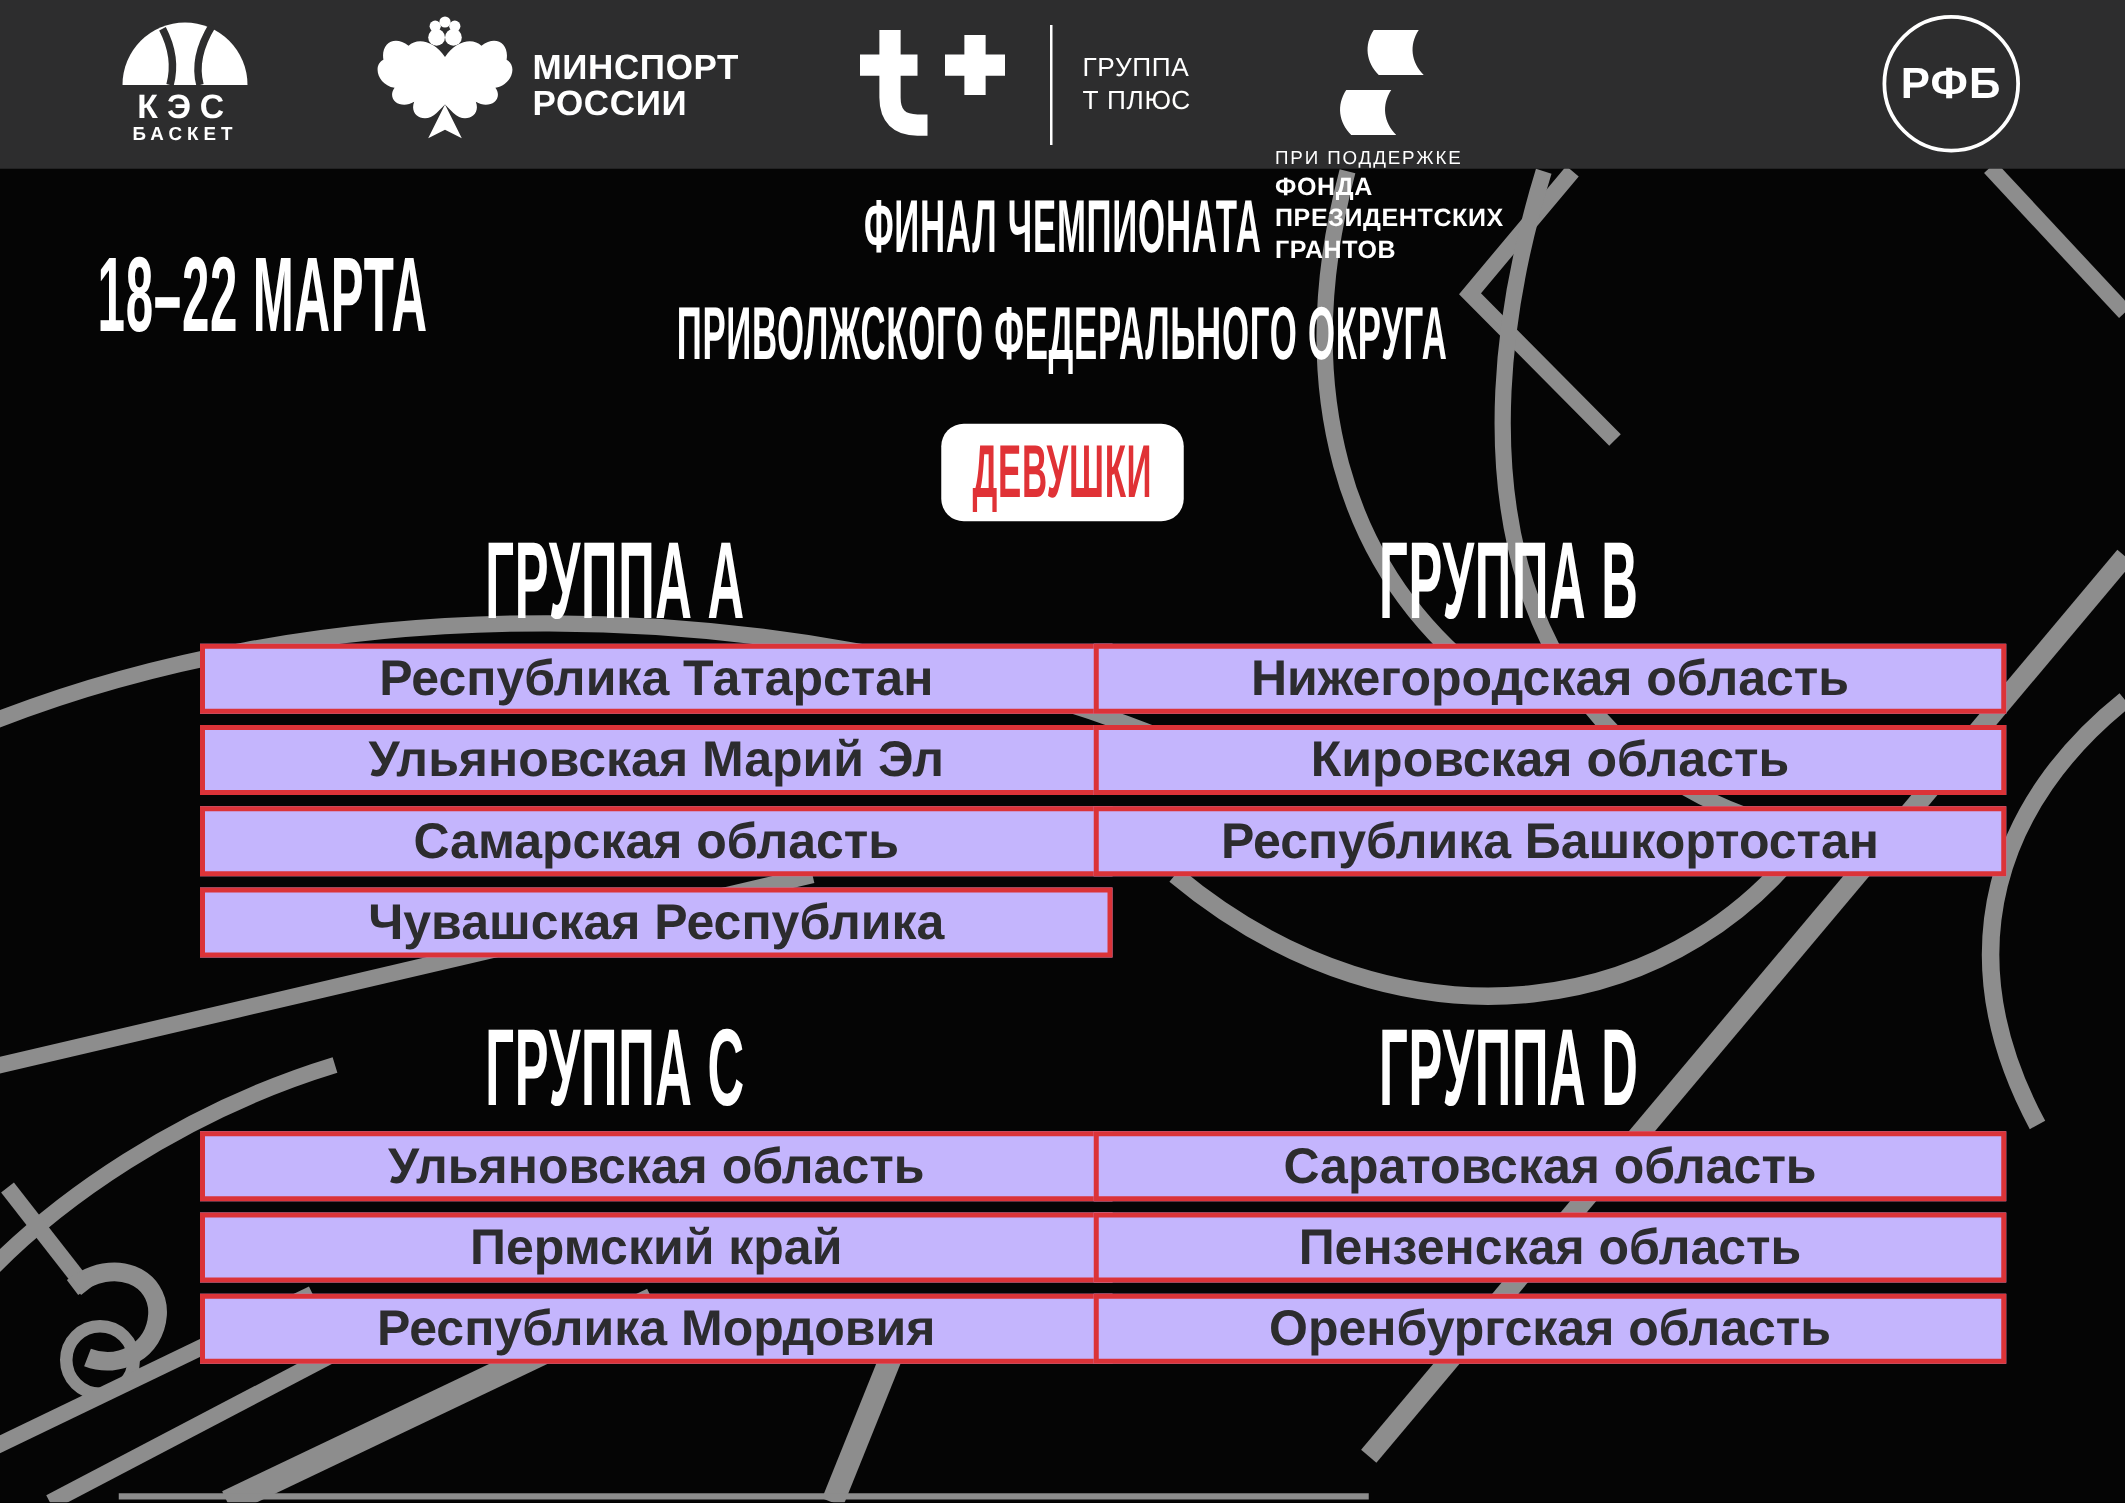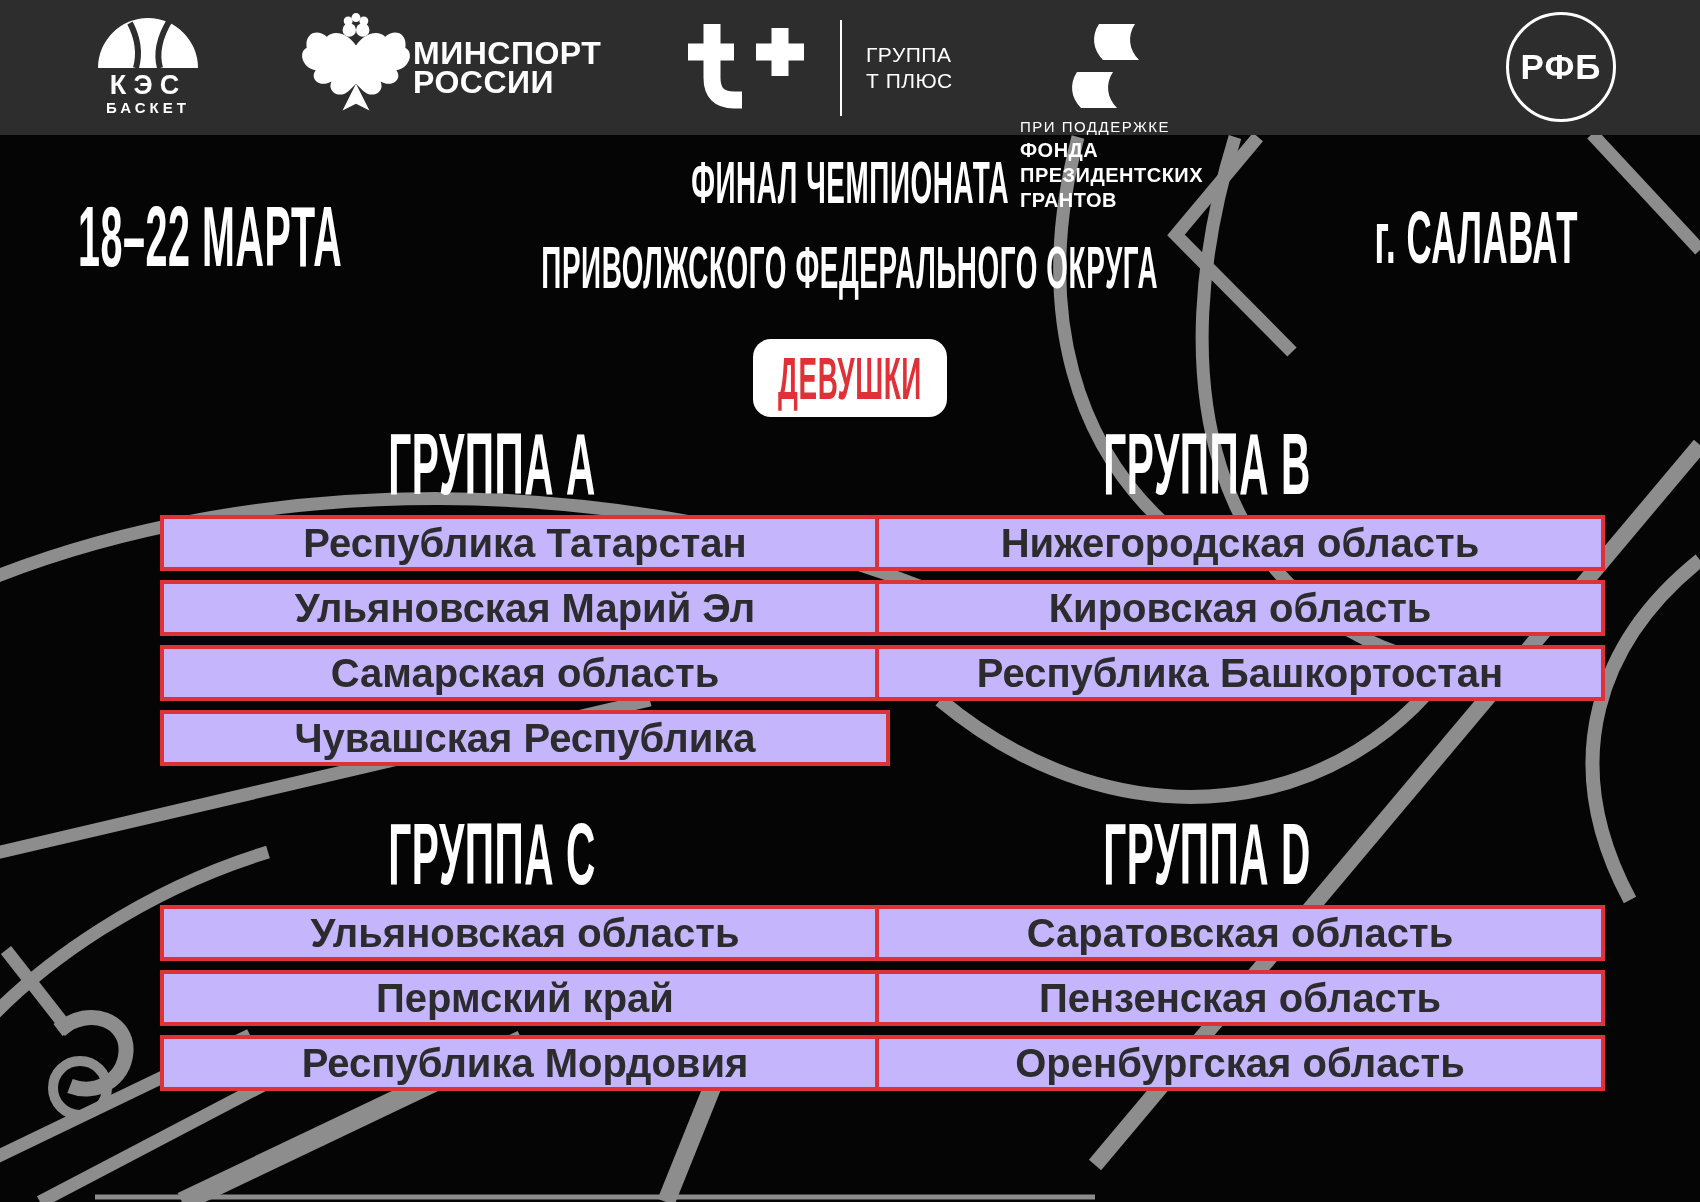--- a/index.html
+++ b/index.html
@@ -9,21 +9,21 @@
   }
   
   .deco{position:absolute;left:0;top:0;z-index:0;}
   
   .topbar{position:absolute;left:0;top:0;width:1700px;height:135px;background:#2d2d2e;z-index:2;}
   .cluster{position:absolute;display:flex;align-items:center;}
   .kes{left:78px;top:8px;flex-direction:column;width:140px;}
   .kes-txt1{font-weight:bold;font-size:27px;letter-spacing:7px;line-height:27px;margin-top:2px;}
   .kes-txt2{font-weight:bold;font-size:15px;letter-spacing:4px;line-height:17px;}
   .minsport{left:300px;top:12px;}
-  .minsport-text{margin-left:1px;font-weight:bold;font-size:32px;line-height:29px;letter-spacing:.5px;}
+  .minsport-text{margin-left:14px;font-weight:bold;font-size:28px;line-height:29px;letter-spacing:.5px;}
   .tplus{left:672px;top:18px;align-items:center;}
   .tplus-divider{width:2px;height:96px;background:#ffffff;margin:0 24px 0 18px;}
   .tplus-text{font-size:21px;line-height:26px;font-weight:400;letter-spacing:.5px;}
   .grants{left:1008px;top:20px;flex-direction:column;}
   .grants-text{margin-left:12px;}
   .grants-support{font-size:15px;letter-spacing:1.5px;font-weight:400;line-height:22px;}
   .grants-bold{font-weight:bold;font-size:20px;line-height:25px;letter-spacing:.5px;}
   .rfb{left:1506px;top:12px;}
   .rfb-circle{width:104px;height:104px;border:3px solid #fff;border-radius:50%;
     display:flex;align-items:center;justify-content:center;font-weight:bold;font-size:35px;letter-spacing:1px;}
@@ -143,23 +143,20 @@
 
     <div class="dates">
       <span class="cond cond-left">18–22 МАРТА</span>
     </div>
 
     <div class="title">
       <div><span class="cond">ФИНАЛ ЧЕМПИОНАТА</span></div>
       <div><span class="cond">ПРИВОЛЖСКОГО ФЕДЕРАЛЬНОГО ОКРУГА</span></div>
     </div>
 
-    <div class="city">
-      <span class="cond cond-right">г. САЛАВАТ</span>
-    </div>
 
     <div class="badge">
       <span class="cond">ДЕВУШКИ</span>
     </div>
 
     <div class="group-label gl-a col-l">
       <span class="cond">ГРУППА А</span>
     </div>
     <div class="row col-l" style="top:515px">Республика Татарстан</div>
     <div class="row col-l" style="top:580px">Ульяновская Марий Эл</div>

